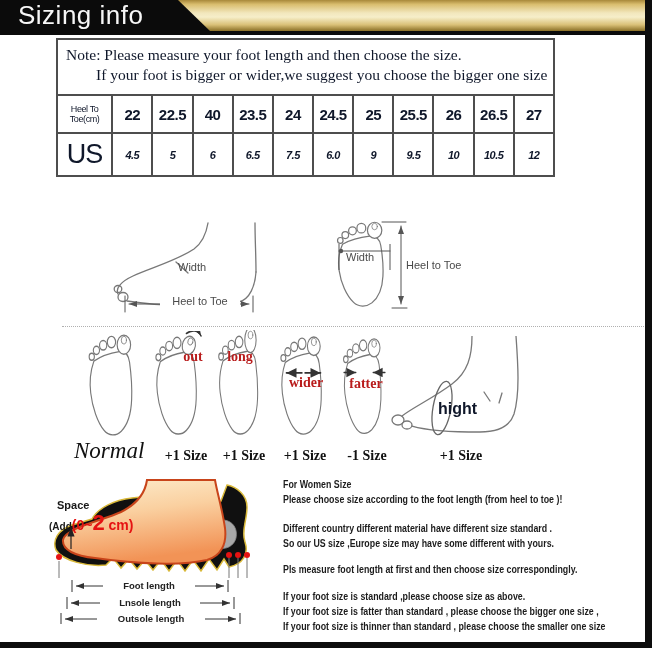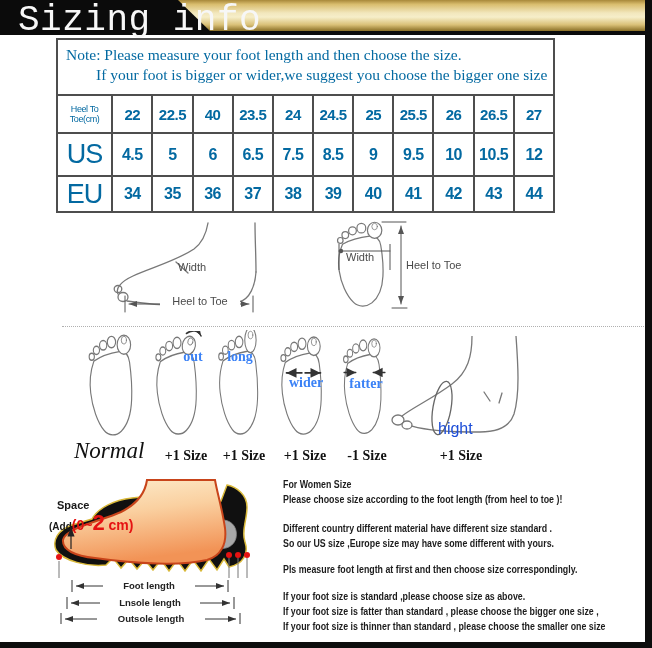--- a/index.html
+++ b/index.html
@@ -2,56 +2,56 @@
 <html><head>
 <meta charset="utf-8">
 <style>
   html,body{margin:0;padding:0;background:#ffffff;}
   .stage{position:relative;width:652px;height:648px;background:#ffffff;overflow:hidden;
          font-family:"Liberation Sans",sans-serif;}
 
   
   .banner{position:absolute;left:0;top:0;width:652px;height:35px;background:#0b0b0b;}
   .banner-title{position:absolute;left:18px;top:0px;color:#f7f7f7;
-        font-family:Liberation Mono, monospace;font-size:36px;letter-spacing:.5px;}
+        font-family:Liberation Sans, sans-serif;font-size:26px;letter-spacing:.5px;}
   .gold-ribbon{position:absolute;left:172px;top:0;width:473px;height:31px;
         background:linear-gradient(180deg,#a8883a 0%,#d9bd6e 14%,#f2e7bd 42%,#f6eec9 55%,#d9c077 80%,#8a6f26 100%);
         -webkit-clip-path:polygon(6px 0,100% 0,100% 100%,38px 100%);
         clip-path:polygon(6px 0,100% 0,100% 100%,38px 100%);}
 
   
   .edge-right{position:absolute;left:645px;top:0;width:7px;height:648px;background:#0d0d0d;}
   .edge-bottom{position:absolute;left:0;top:642px;width:652px;height:6px;background:#0d0d0d;}
 
   
   .size-table{position:absolute;left:56px;top:38px;border-collapse:collapse;table-layout:fixed;
         width:499px;background:#fff;}
-  .size-table td{border:2px solid #4e4e4e;text-align:center;color:#0369a1;padding:0;overflow:hidden;}
+  .size-table td{border:2px solid #4e4e4e;text-align:center;color:#0f172a;padding:0;overflow:hidden;}
   .note-cell{font-family:"Liberation Serif",serif;color:#993333;font-size:15.5px;line-height:20px;
         text-align:left !important;vertical-align:top;padding:5px 2px 0 8px !important;white-space:nowrap;}
   .note-l2{padding-left:30px;}
   .cm-head{font-size:9px;letter-spacing:-.4px;}
   .big-head{font-size:27px;letter-spacing:-1px;}
   .cm-val{font-size:15px;font-weight:bold;letter-spacing:-.5px;}
-  .num{font-size:16px;font-weight:bold;letter-spacing:-.5px;}
+  .num{font-size:11px;font-weight:bold;letter-spacing:-.5px;font-style:italic;}
   .r-cm td{height:36px;}
   .r-us td{height:41px;}
   .r-eu td{height:34px;}
 
   
   .abs{position:absolute;}
   .mlabel{position:absolute;font-size:11px;color:#4a4a4a;}
   .mlabel.onwhite{background:#fff;text-align:center;}
   .ftlabel{position:absolute;font-family:"Liberation Serif",serif;font-weight:bold;
-        font-size:14px;color:#3b82f6;text-align:center;}
+        font-size:14px;color:#b91c1c;text-align:center;}
   .sizelabel{position:absolute;font-family:"Liberation Serif",serif;font-weight:bold;
         font-size:14px;color:#111;text-align:center;width:54px;}
   .normal-label{position:absolute;font-family:"Liberation Serif",serif;font-style:italic;
         font-weight:normal;font-size:23px;color:#111;}
-  .hight-label{position:absolute;font-weight:normal;font-size:16px;color:#1d4ed8;margin-top:20px;}
+  .hight-label{position:absolute;font-weight:bold;font-size:16px;color:#0f172a;}
   .dotted-line{position:absolute;left:62px;top:326px;width:582px;height:0;
         border-top:1.5px dotted #b0b0b0;}
 
   
   .lineart{position:absolute;stroke:#787878;fill:none;stroke-width:1.3;stroke-linecap:round;}
   .fp-svg{position:absolute;stroke:#787878;fill:#ffffff;stroke-width:2.2;stroke-linecap:round;}
 
   
   .space-label{position:absolute;left:57px;top:499px;font-size:11px;font-weight:bold;color:#181818;}
   .add-line{position:absolute;left:49px;top:510px;white-space:nowrap;}
@@ -131,40 +131,26 @@
       <td class="cm-val">26.5</td>
       <td class="cm-val">27</td>
     </tr>
     <tr class="r-us">
       <td class="big-head">US</td>
       <td class="num">4.5</td>
       <td class="num">5</td>
       <td class="num">6</td>
       <td class="num">6.5</td>
       <td class="num">7.5</td>
-      <td class="num">8.5</td>
+      <td class="num">6.0</td>
       <td class="num">9</td>
       <td class="num">9.5</td>
       <td class="num">10</td>
       <td class="num">10.5</td>
       <td class="num">12</td>
-    </tr>
-    <tr class="r-eu">
-      <td class="big-head">EU</td>
-      <td class="num">34</td>
-      <td class="num">35</td>
-      <td class="num">36</td>
-      <td class="num">37</td>
-      <td class="num">38</td>
-      <td class="num">39</td>
-      <td class="num">40</td>
-      <td class="num">41</td>
-      <td class="num">42</td>
-      <td class="num">43</td>
-      <td class="num">44</td>
     </tr>
   </tbody>
     </table>
 
   <svg class="lineart" style="left:108px;top:222px" width="162" height="92" viewBox="0 0 162 92">
     <defs>
       <marker id="msd" markerWidth="10" markerHeight="10" refX="8" refY="3" orient="auto-start-reverse">
         <path d="M0,0 L8,3 L0,6 Z" fill="#555" stroke="none"></path>
       </marker>
     </defs>

